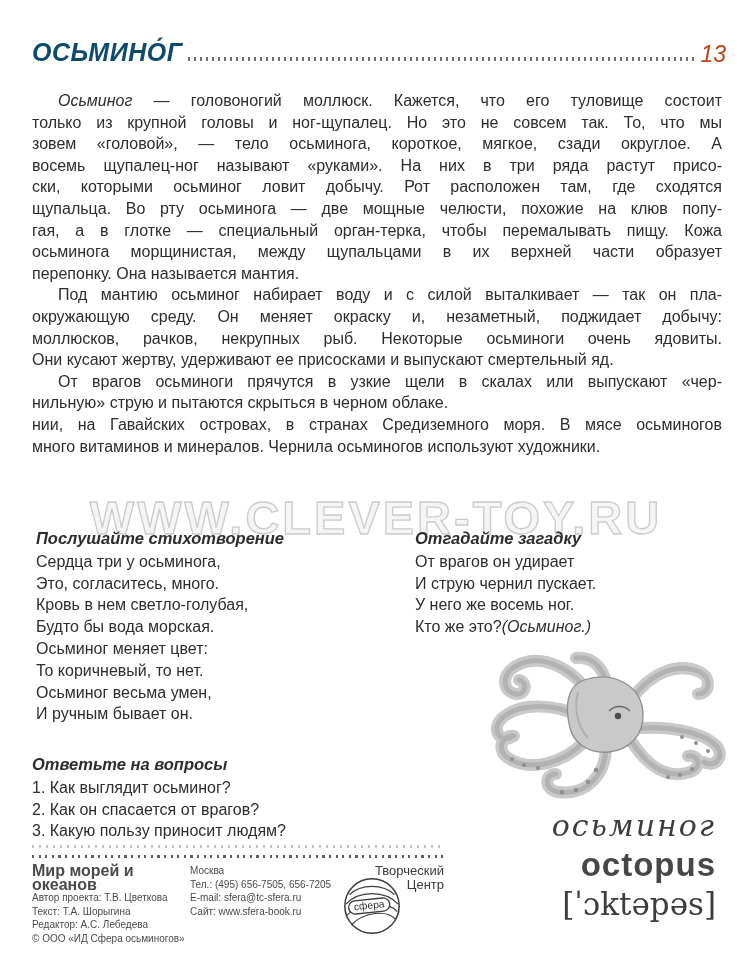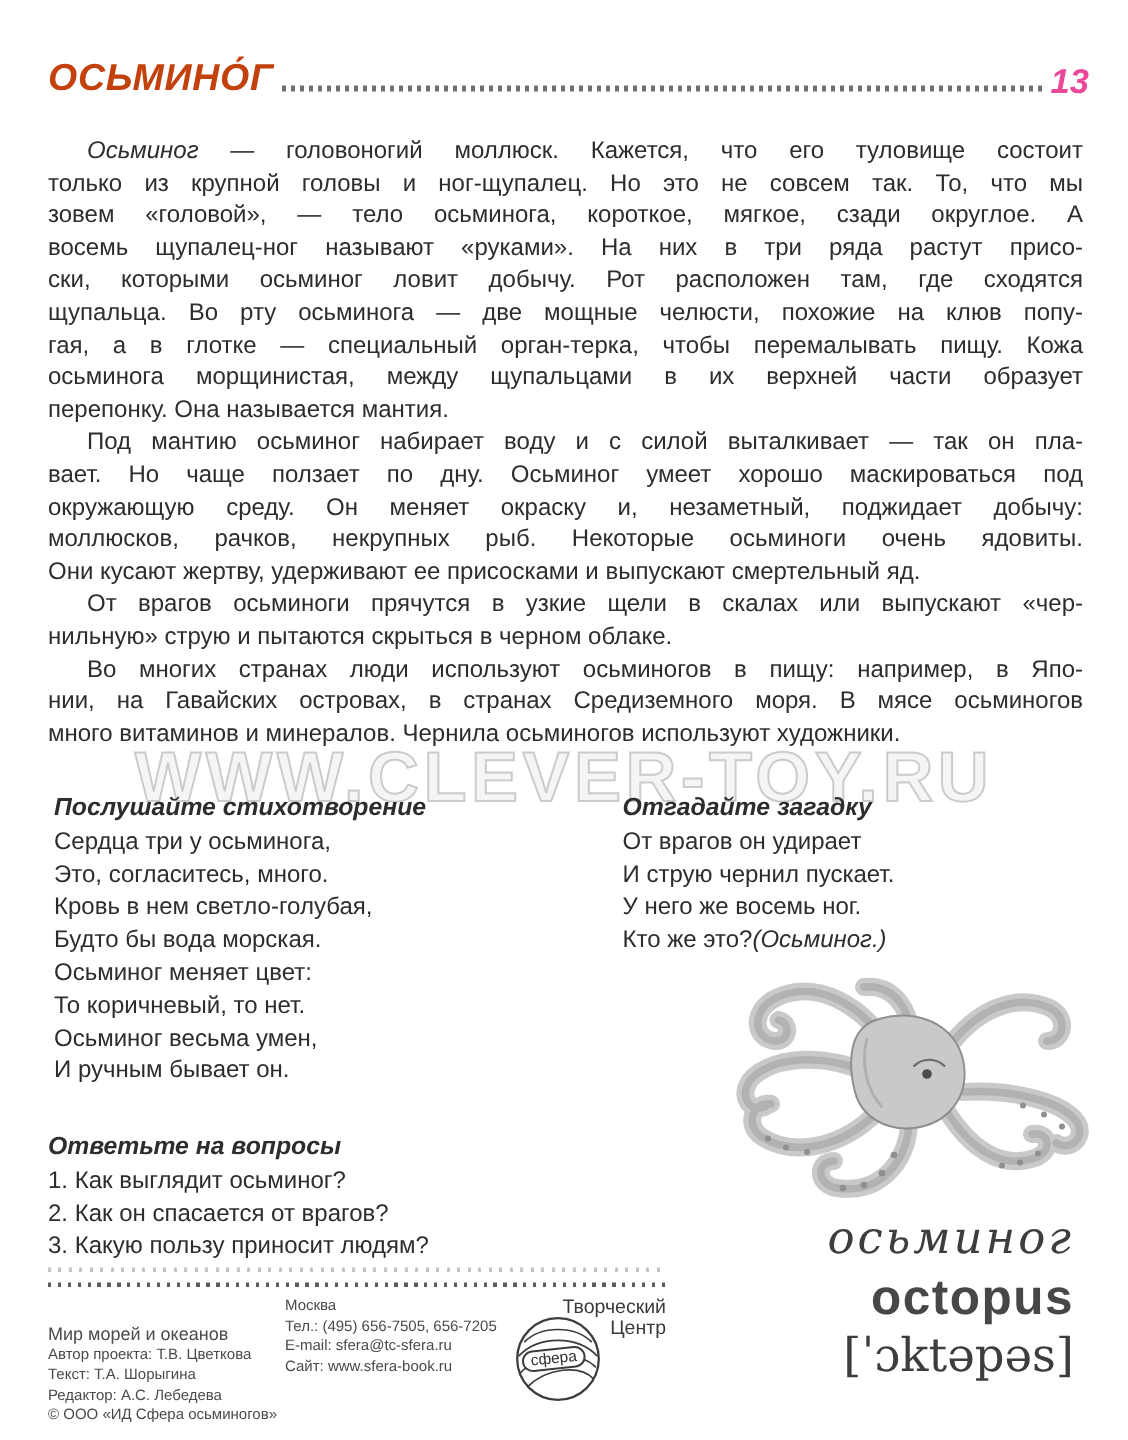--- a/index.html
+++ b/index.html
@@ -3,24 +3,24 @@
 <meta charset="utf-8">
 <style>
   html,body { margin:0; padding:0; background:#ffffff; }
   .page {
     position:relative; width:752px; height:960px; background:#ffffff; overflow:hidden;
     font-family:"Liberation Sans", sans-serif; color:#2d2d2d;
   }
 
   
   .header { position:absolute; top:38px; left:32px; right:26px; display:flex; align-items:flex-end; }
-  .title { font-size:25px; font-weight:bold; font-style:italic; color:#c2410c; letter-spacing:0.5px; white-space:nowrap; }
+  .title { font-size:25px; font-weight:bold; font-style:italic; color:#0c4a6e; letter-spacing:0.5px; white-space:nowrap; }
   .leader { flex:1; height:4px; margin:0 3px 6px 5px;
             background-image:repeating-linear-gradient(90deg,#6f6f6f 0 2.4px, transparent 2.4px 6px); }
-  .pagenum { font-size:23px; font-weight:bold; font-style:italic; color:#ec4899; margin-bottom:-1px; }
+  .pagenum { font-size:23px; font-weight:normal; font-style:italic; color:#c2410c; margin-bottom:-1px; }
 
   
   .watermark {
     position:absolute; top:447px; left:0; width:100%; text-align:center;
     font-size:47px; font-weight:bold; letter-spacing:3px;
     color:rgba(205,205,205,0.20); -webkit-text-stroke:1.3px rgba(178,178,178,0.65);
     pointer-events:none; z-index:0;margin-top:43px;
   }
 
   
@@ -49,21 +49,21 @@
   .vocab-en { font-size:33px; font-weight:bold; color:#474747; line-height:41px; letter-spacing:1px; }
   .vocab-ipa { font-family:"DejaVu Serif", serif; font-size:31px; line-height:38px; color:#3d3d3d; }
 
   
   .footer { position:absolute; top:845px; left:32px; width:412px; z-index:2; }
   .dotrow { height:3px; background-image:repeating-linear-gradient(90deg,#c3c3c3 0 1.8px, transparent 1.8px 7px); }
   .dotrow.dark { margin-top:7px; margin-bottom:6px;
                  background-image:repeating-linear-gradient(90deg,#5d5d5d 0 2.2px, transparent 2.2px 6.6px); }
   .footer-cols { display:flex; }
   .fcol1 { width:158px; font-size:10px; line-height:13.5px; color:#4a4a4a; }
-  .ftitle { font-weight:normal; font-size:12px;margin-top:19px; }
+  .ftitle { font-weight:bold; font-size:16px; }
   .fline { text-align:left; text-align-last:left; }
   .fcol2 { width:150px; font-size:10px; line-height:13.5px; color:#4a4a4a; }
   .flogo { position:relative; width:104px; height:90px; }
   .flogo-text { position:absolute; top:0; right:0; text-align:right; font-size:13px; line-height:14px; color:#3a3a3a; }
   .flogo-svg { position:absolute; left:2px; top:12px; }
 </style>
 </head>
 <body>
 
 <div class="page">
@@ -86,35 +86,33 @@
           <div class="line">ски, которыми осьминог ловит добычу. Рот расположен там, где сходятся</div>
           <div class="line">щупальца. Во рту осьминога — две мощные челюсти, похожие на клюв попу-</div>
           <div class="line">гая, а в глотке — специальный орган-терка, чтобы перемалывать пищу. Кожа</div>
           <div class="line">осьминога морщинистая, между щупальцами в их верхней части образует</div>
           <div class="line last">перепонку. Она называется мантия.</div>
         </div>
     </div>
     <div class="para jlines indent-first">
       <div>
           <div class="line first">Под мантию осьминог набирает воду и с силой выталкивает — так он пла-</div>
-          <div class="line">вает. Но чаще ползает по дну. Осьминог умеет хорошо маскироваться под</div>
           <div class="line">окружающую среду. Он меняет окраску и, незаметный, поджидает добычу:</div>
           <div class="line">моллюсков, рачков, некрупных рыб. Некоторые осьминоги очень ядовиты.</div>
           <div class="line last">Они кусают жертву, удерживают ее присосками и выпускают смертельный яд.</div>
         </div>
     </div>
     <div class="para jlines indent-first">
       <div>
           <div class="line first">От врагов осьминоги прячутся в узкие щели в скалах или выпускают «чер-</div>
           <div class="line last">нильную» струю и пытаются скрыться в черном облаке.</div>
         </div>
     </div>
     <div class="para jlines indent-first">
       <div>
-          <div class="line first">Во многих странах люди используют осьминогов в пищу: например, в Япо-</div>
           <div class="line">нии, на Гавайских островах, в странах Средиземного моря. В мясе осьминогов</div>
           <div class="line last">много витаминов и минералов. Чернила осьминогов используют художники.</div>
         </div>
     </div>
   </div>
 
   <div class="colblock poem">
     <div class="colhead">Послушайте стихотворение</div>
     <div>
         <div class="pline first">Сердца три у осьминога,</div>

